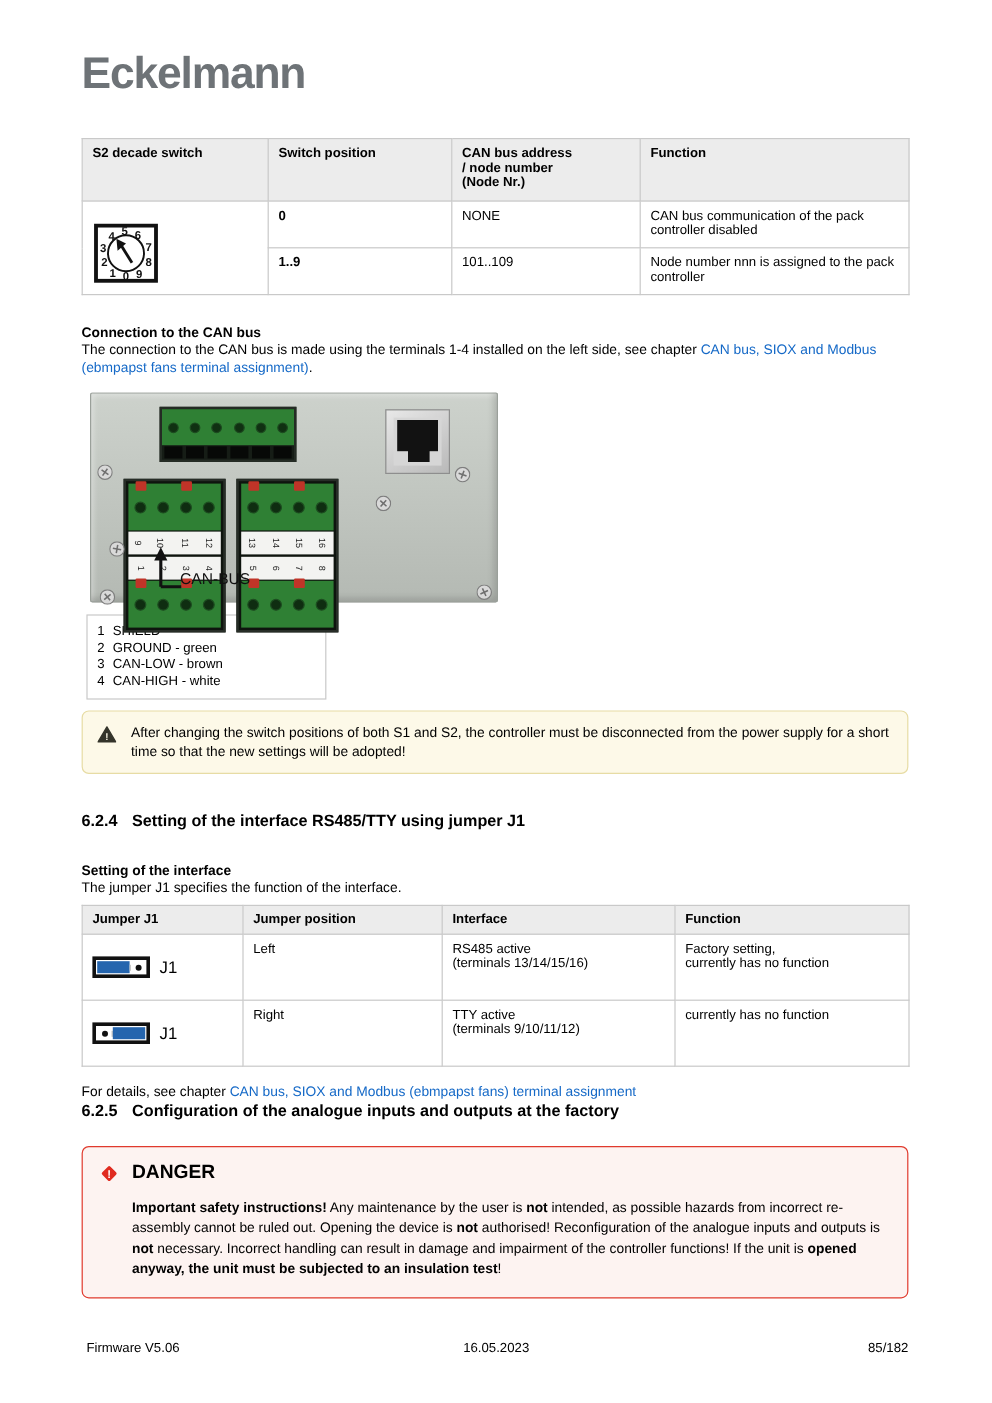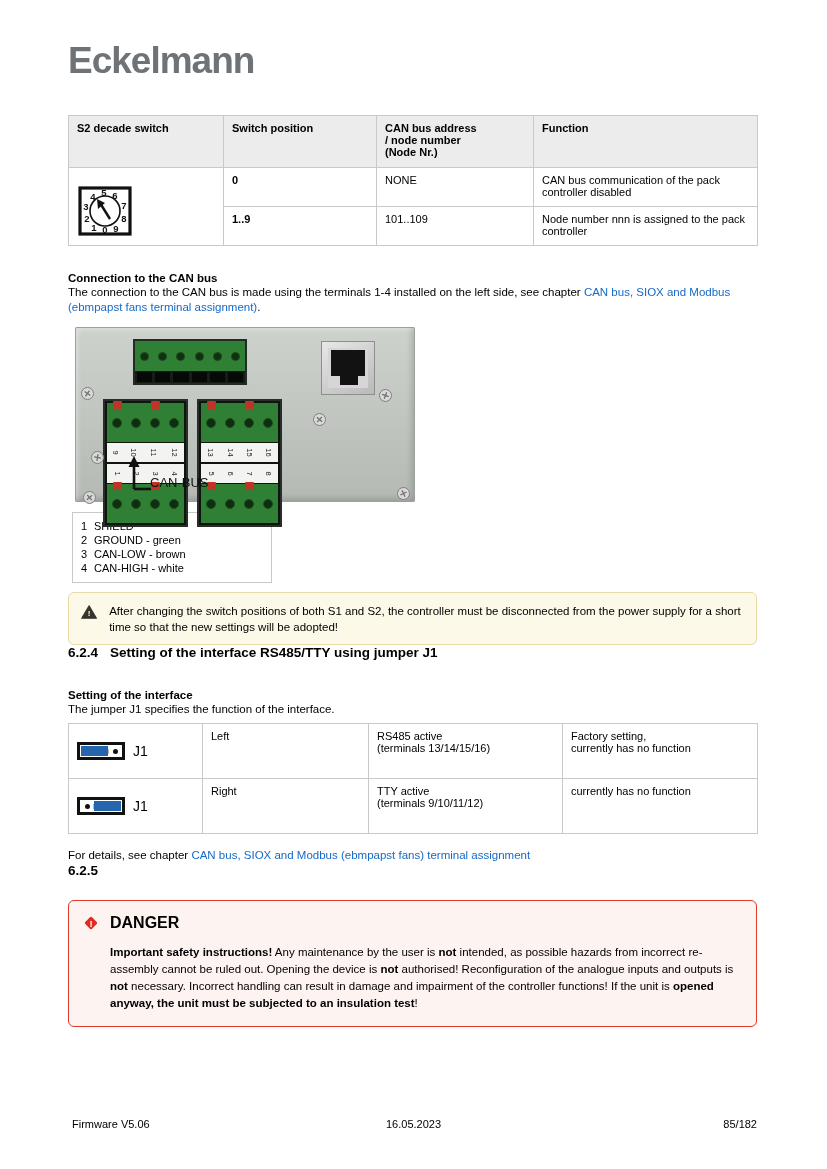--- a/index.html
+++ b/index.html
@@ -280,35 +280,41 @@
   </div>
 
   <div class="warnbox">
     <svg width="22" height="20" viewBox="0 0 22 20">
       <polygon points="11,1.5 21,18.5 1,18.5" fill="#34342a" stroke="#34342a" stroke-width="1.5" stroke-linejoin="round"></polygon>
       <text x="11" y="16" text-anchor="middle" font-size="11" font-weight="bold" fill="#fdf9e8" font-family="Liberation Sans, sans-serif">!</text>
     </svg>
     <div class="txt"><span>After changing the switch positions of both S1 and S2, the controller </span><span style="font-weight: normal;">must</span><span> be disconnected from the power supply for a short time so that the new settings will be adopted!</span></div>
   </div>
 
-  <div class="sec-head" style="">
+  <div class="sec-head" style="margin-top:31px">
     <span>6.2.4</span>
     <span>Setting of the interface RS485/TTY using jumper J1</span>
   </div>
   <div class="blk-head" style="margin-top:29px">Setting of the interface</div>
   <div class="para">The jumper J1 specifies the function of the interface.</div>
 
   <table class="doc-table" id="jumper-table">
     <colgroup>
         <col style="width:134px">
         <col style="width:166px">
         <col style="width:194px">
         <col style="width:195px">
       </colgroup>
     <tbody>
+        <tr>
+      <th>Jumper J1</th>
+      <th>Jumper position</th>
+      <th>Interface</th>
+      <th>Function</th>
+    </tr>
     <tr>
       <td>
         <div class="jumper-wrap">
           <span class="jumper"><span class="blue"></span><span class="dotzone"><span class="dot"></span></span></span>
           <span class="j1">J1</span>
         </div>
       </td>
       <td>Left</td>
       <td>RS485 active
 (terminals 13/14/15/16)</td>
@@ -327,20 +333,21 @@
 (terminals 9/10/11/12)</td>
       <td>currently has no function</td>
     </tr>
   </tbody>
     </table>
 
   <div class="para" style="margin-top:14px; font-size:11.5px"><span>For details, see chapter </span><a class="doc-link" href="#">CAN bus, SIOX and Modbus (ebmpapst fans) terminal assignment</a></div>
 
   <div class="sec-head" style="">
     <span>6.2.5</span>
+    <span>Configuration of the analogue inputs and outputs at the factory</span>
   </div>
 
   <div class="dangerbox">
     <div class="danger-head">
       <svg width="16" height="16" viewBox="0 0 16 16">
         <rect x="3.2" y="3.2" width="9.6" height="9.6" rx="1.5" fill="#e02b20" transform="rotate(45 8 8)"></rect>
         <text x="8" y="11.6" text-anchor="middle" font-size="9.5" font-weight="bold" fill="#fff" font-family="Liberation Sans, sans-serif">!</text>
       </svg>
       <span class="danger-title">DANGER</span>
     </div>

